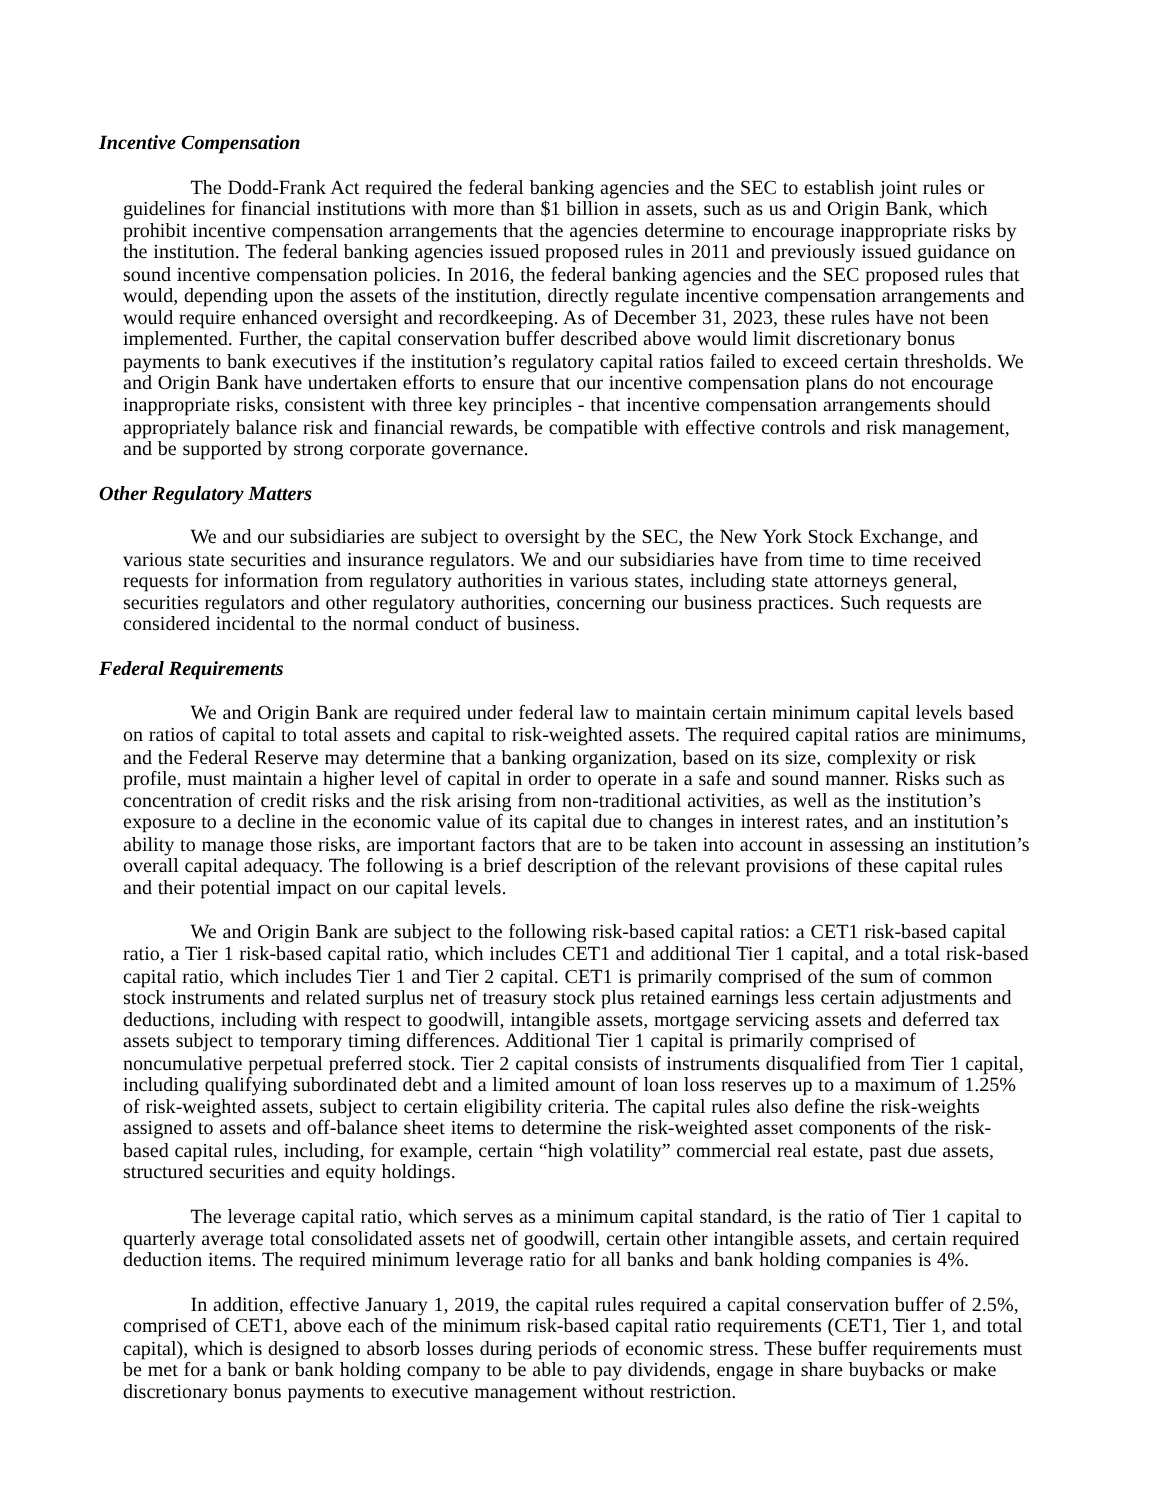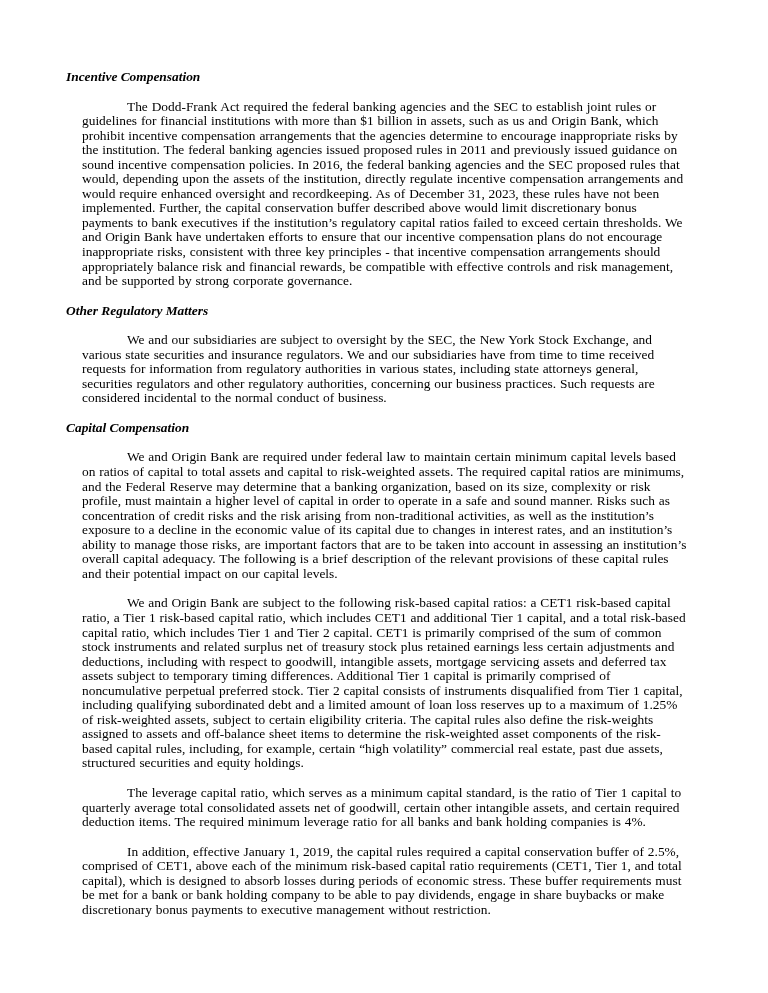--- a/index.html
+++ b/index.html
@@ -6,21 +6,21 @@
   html, body {
     margin: 0;
     padding: 0;
     background: #ffffff;
   }
   .page {
     position: relative;
     width: 768px;
     height: 993px;
     background: #ffffff;
-    padding: 55px 64px 0 66px;
+    padding: 73px 64px 0 66px;
     font-family: "Liberation Serif", serif;
     font-size: 13.4px;
     line-height: 14.55px;
     color: #000000;
     overflow: hidden;
   }
   .section { margin: 0; }
   .section-heading {
     font-size: 13.4px;
     font-weight: bold;
@@ -52,21 +52,21 @@
     <h3 class="section-heading">Incentive Compensation</h3>
     <p class="para">The Dodd-Frank Act required the federal banking agencies and the SEC to establish joint rules or guidelines for financial institutions with more than $1 billion in assets, such as us and Origin Bank, which prohibit incentive compensation arrangements that the agencies determine to encourage inappropriate risks by the institution. The federal banking agencies issued proposed rules in 2011 and previously issued guidance on sound incentive compensation policies. In 2016, the federal banking agencies and the SEC proposed rules that would, depending upon the assets of the institution, directly regulate incentive compensation arrangements and would require enhanced oversight and recordkeeping. As of December 31, 2023, these rules have not been implemented. Further, the capital conservation buffer described above would limit discretionary bonus payments to bank executives if the institution’s regulatory capital ratios failed to exceed certain thresholds. We and Origin Bank have undertaken efforts to ensure that our incentive compensation plans do not encourage inappropriate risks, consistent with three key principles - that incentive compensation arrangements should appropriately balance risk and financial rewards, be compatible with effective controls and risk management, and be supported by strong corporate governance.</p>
   </div>
 
   <div class="section">
     <h3 class="section-heading">Other Regulatory Matters</h3>
     <p class="para">We and our subsidiaries are subject to oversight by the SEC, the New York Stock Exchange, and various state securities and insurance regulators. We and our subsidiaries have from time to time received requests for information from regulatory authorities in various states, including state attorneys general, securities regulators and other regulatory authorities, concerning our business practices. Such requests are considered incidental to the normal conduct of business.</p>
   </div>
 
   <div class="section">
-    <h3 class="section-heading">Capital Compensation</h3>
+    <h3 class="section-heading">Federal Requirements</h3>
     <p class="para">We and Origin Bank are required under federal law to maintain certain minimum capital levels based on ratios of capital to total assets and capital to risk-weighted assets. The required capital ratios are minimums, and the Federal Reserve may determine that a banking organization, based on its size, complexity or risk profile, must maintain a higher level of capital in order to operate in a safe and sound manner. Risks such as concentration of credit risks and the risk arising from non-traditional activities, as well as the institution’s exposure to a decline in the economic value of its capital due to changes in interest rates, and an institution’s ability to manage those risks, are important factors that are to be taken into account in assessing an institution’s overall capital adequacy. The following is a brief description of the relevant provisions of these capital rules and their potential impact on our capital levels.</p>
     <p class="para">We and Origin Bank are subject to the following risk-based capital ratios: a CET1 risk-based capital ratio, a Tier 1 risk-based capital ratio, which includes CET1 and additional Tier 1 capital, and a total risk-based capital ratio, which includes Tier 1 and Tier 2 capital. CET1 is primarily comprised of the sum of common stock instruments and related surplus net of treasury stock plus retained earnings less certain adjustments and deductions, including with respect to goodwill, intangible assets, mortgage servicing assets and deferred tax assets subject to temporary timing differences. Additional Tier 1 capital is primarily comprised of noncumulative perpetual preferred stock. Tier 2 capital consists of instruments disqualified from Tier 1 capital, including qualifying subordinated debt and a limited amount of loan loss reserves up to a maximum of 1.25% of risk-weighted assets, subject to certain eligibility criteria. The capital rules also define the risk-weights assigned to assets and off-balance sheet items to determine the risk-weighted asset components of the risk-based capital rules, including, for example, certain “high volatility” commercial real estate, past due assets, structured securities and equity holdings.</p>
     <p class="para">The leverage capital ratio, which serves as a minimum capital standard, is the ratio of Tier 1 capital to quarterly average total consolidated assets net of goodwill, certain other intangible assets, and certain required deduction items. The required minimum leverage ratio for all banks and bank holding companies is 4%.</p>
     <p class="para">In addition, effective January 1, 2019, the capital rules required a capital conservation buffer of 2.5%, comprised of CET1, above each of the minimum risk-based capital ratio requirements (CET1, Tier 1, and total capital), which is designed to absorb losses during periods of economic stress. These buffer requirements must be met for a bank or bank holding company to be able to pay dividends, engage in share buybacks or make discretionary bonus payments to executive management without restriction.</p>
   </div>
 
 
 </div>
 
 </body></html>

